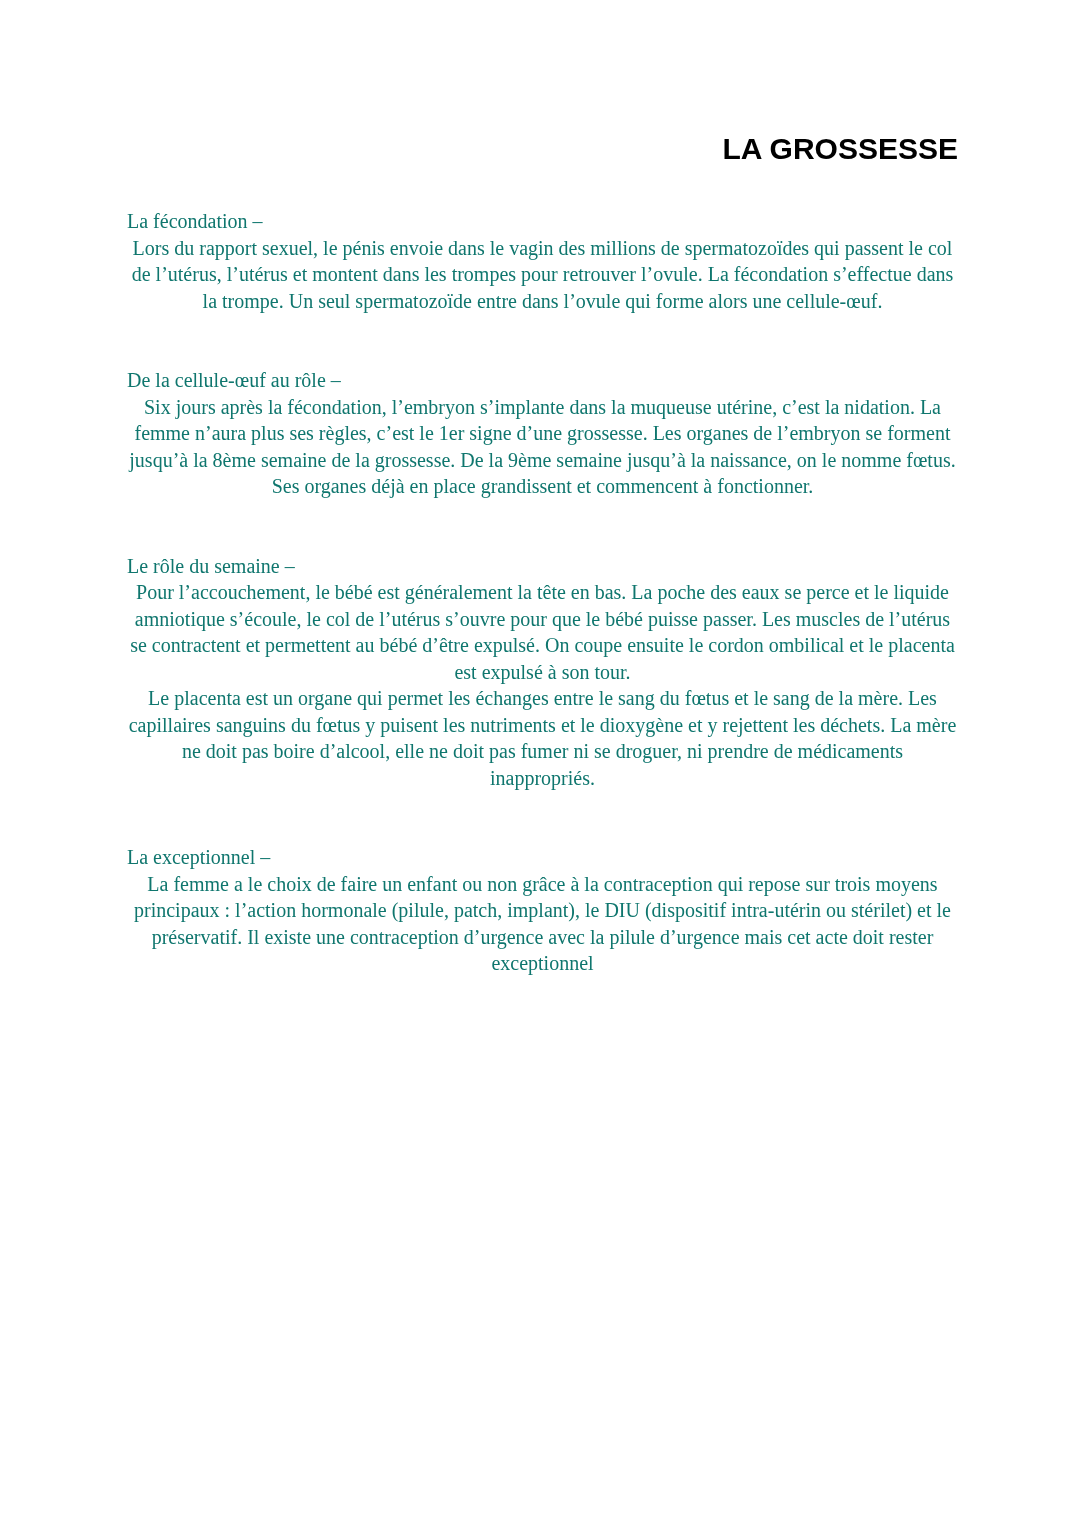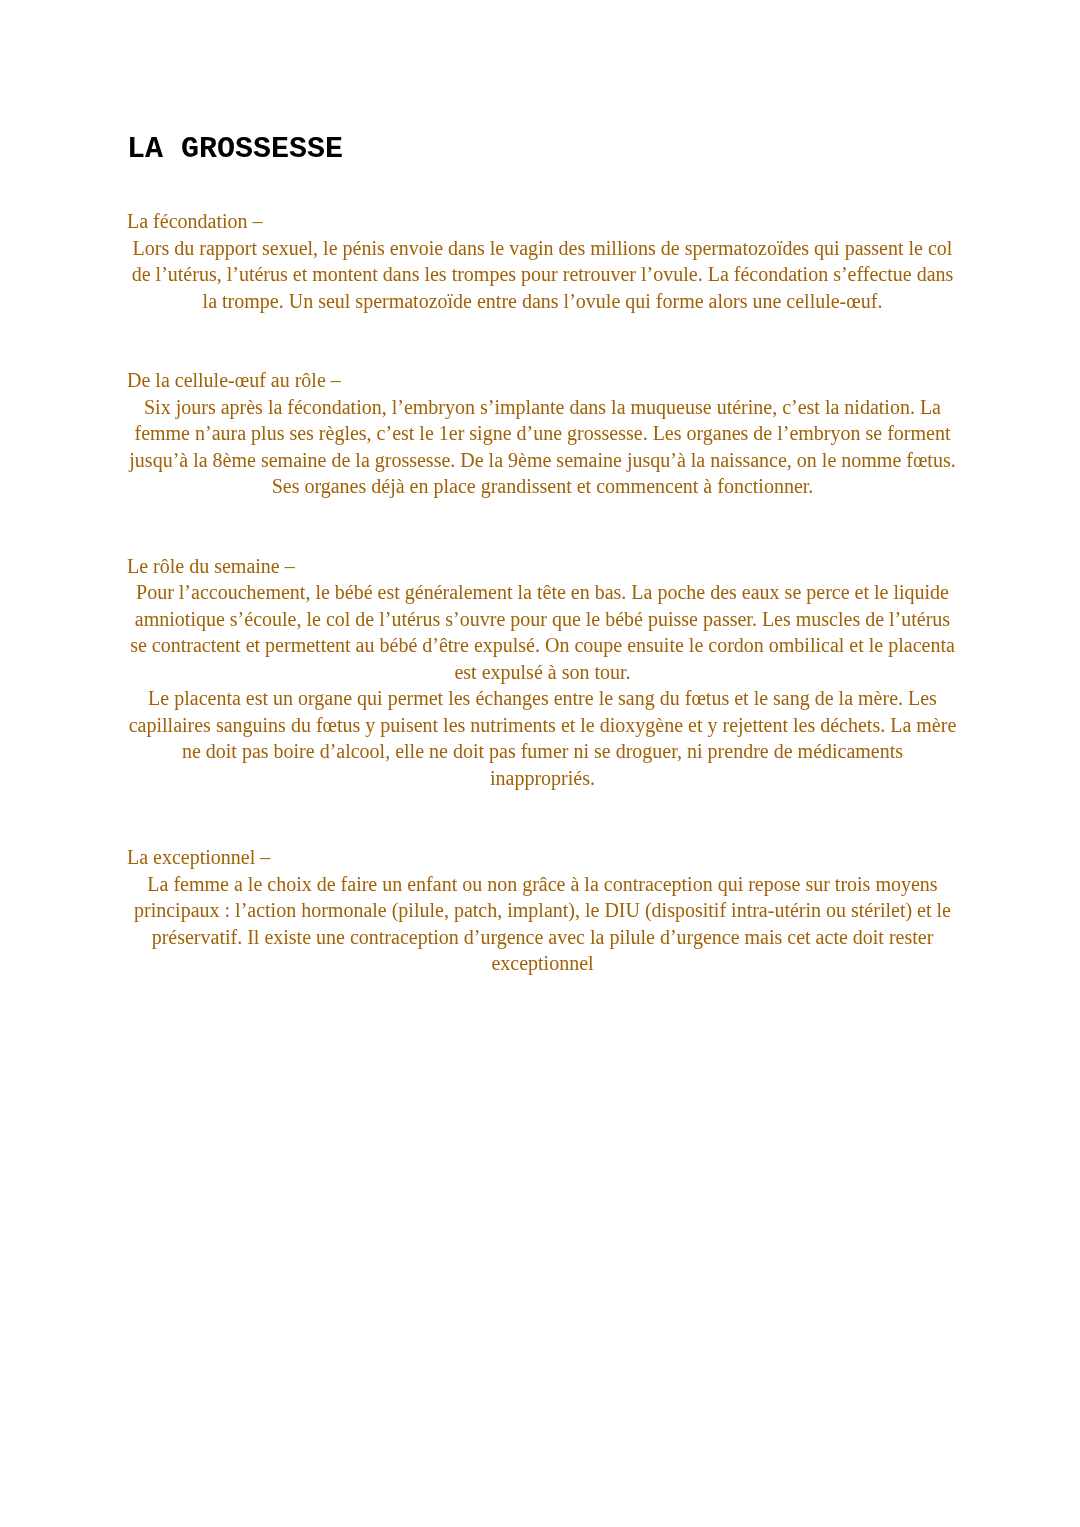--- a/index.html
+++ b/index.html
@@ -10,36 +10,37 @@
   .page {
     position: relative;
     width: 1080px;
     min-height: 1527px;
     box-sizing: border-box;
     background: #ffffff;
     padding: 132px 122px 60px 127px;
     color: #000000;
   }
   .doc-title {
-    font-family: Liberation Mono, monospace;
+    font-family: Liberation Sans, sans-serif;
     font-weight: 700;
     font-size: 30px;
     letter-spacing: 0px;
     margin: 0 0 42px 0;
     color: #000000;
+    text-align: right;
   }
   .sections {
     max-width: 833px;
   }
   .doc-section {
     font-family: "Liberation Serif", serif;
     font-size: 20px;
     line-height: 26.5px;
     margin: 0 0 53px 0;
-    color: #a16207;
+    color: #0f766e;
   }
   .section-heading {
     margin: 0;
   }
   p.section-paragraph {
     margin: 0;
     text-align: center;
   }
 </style>
 </head>

